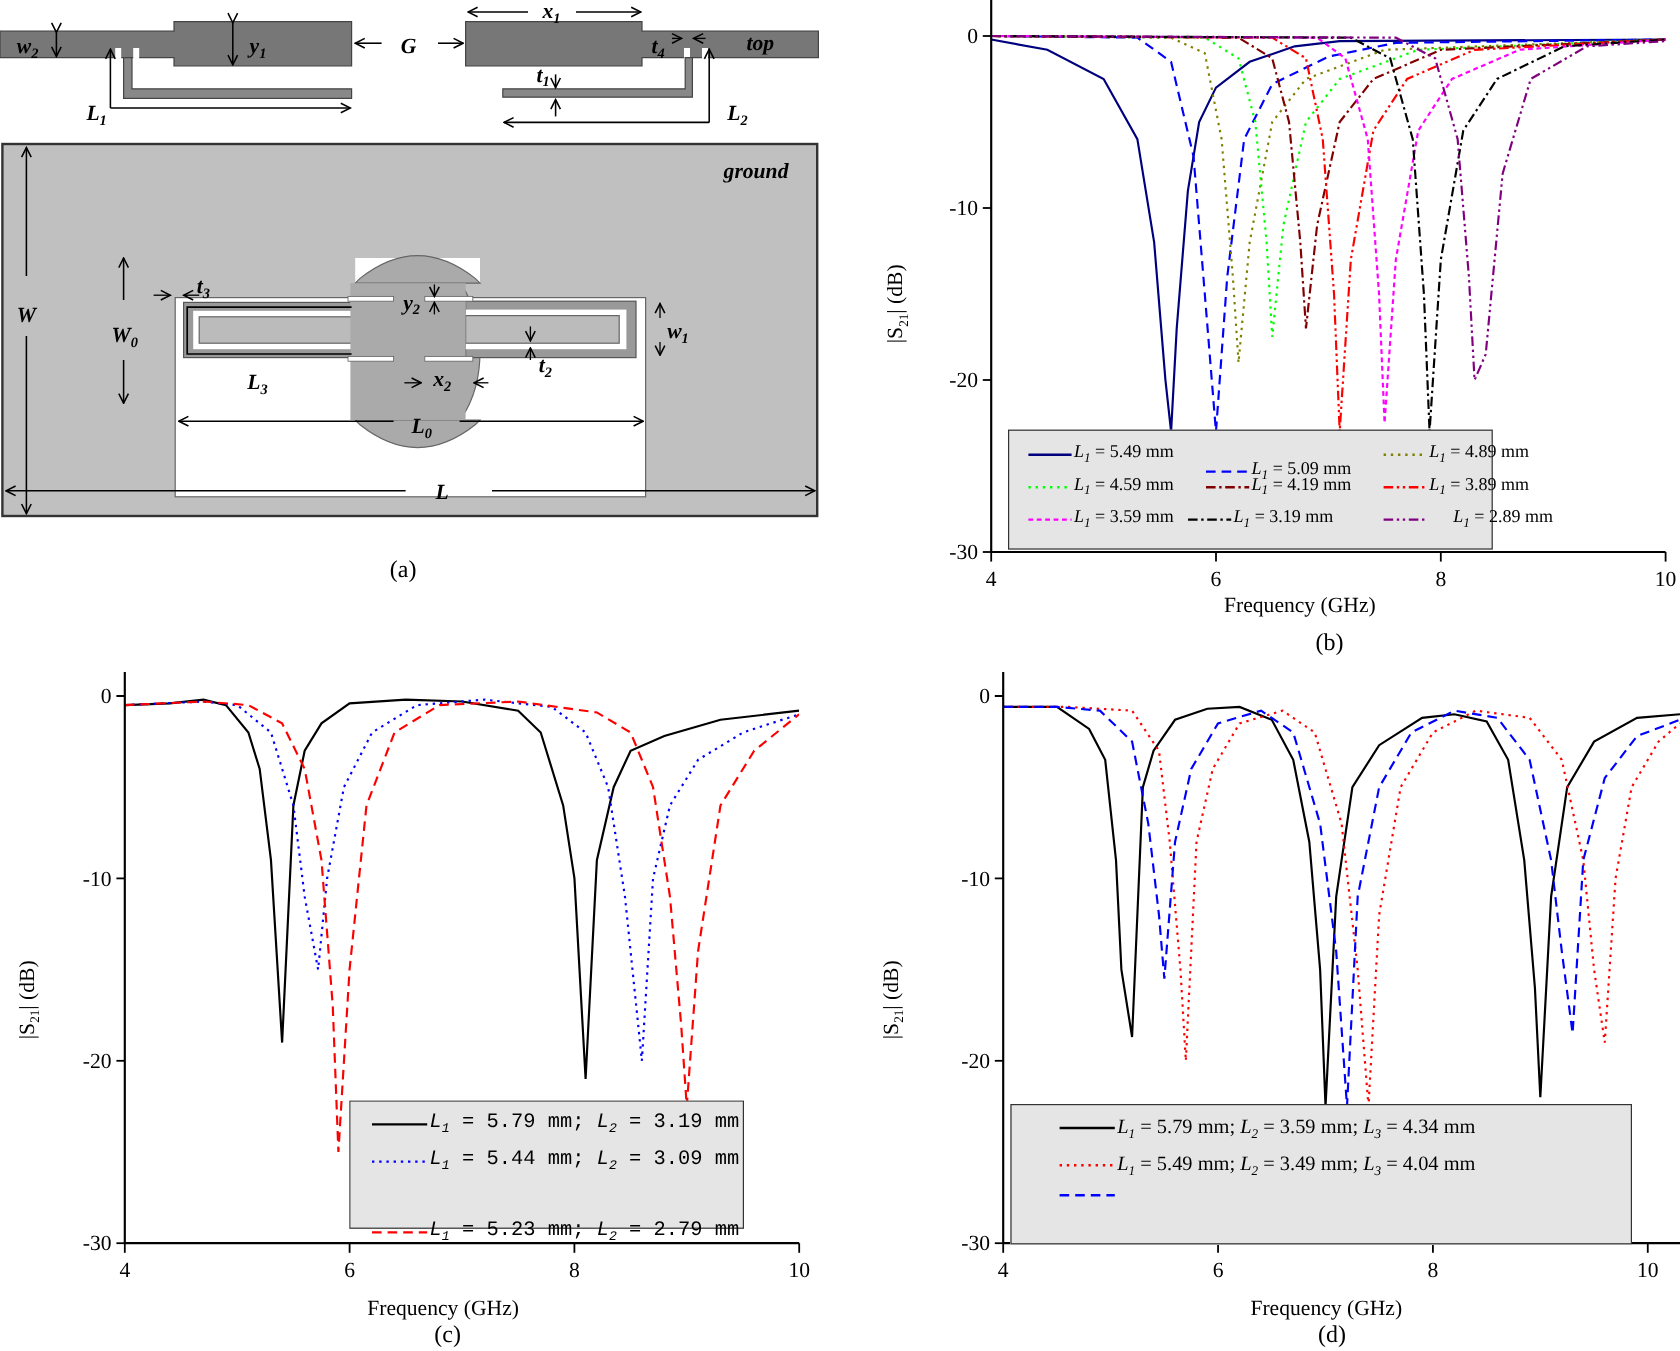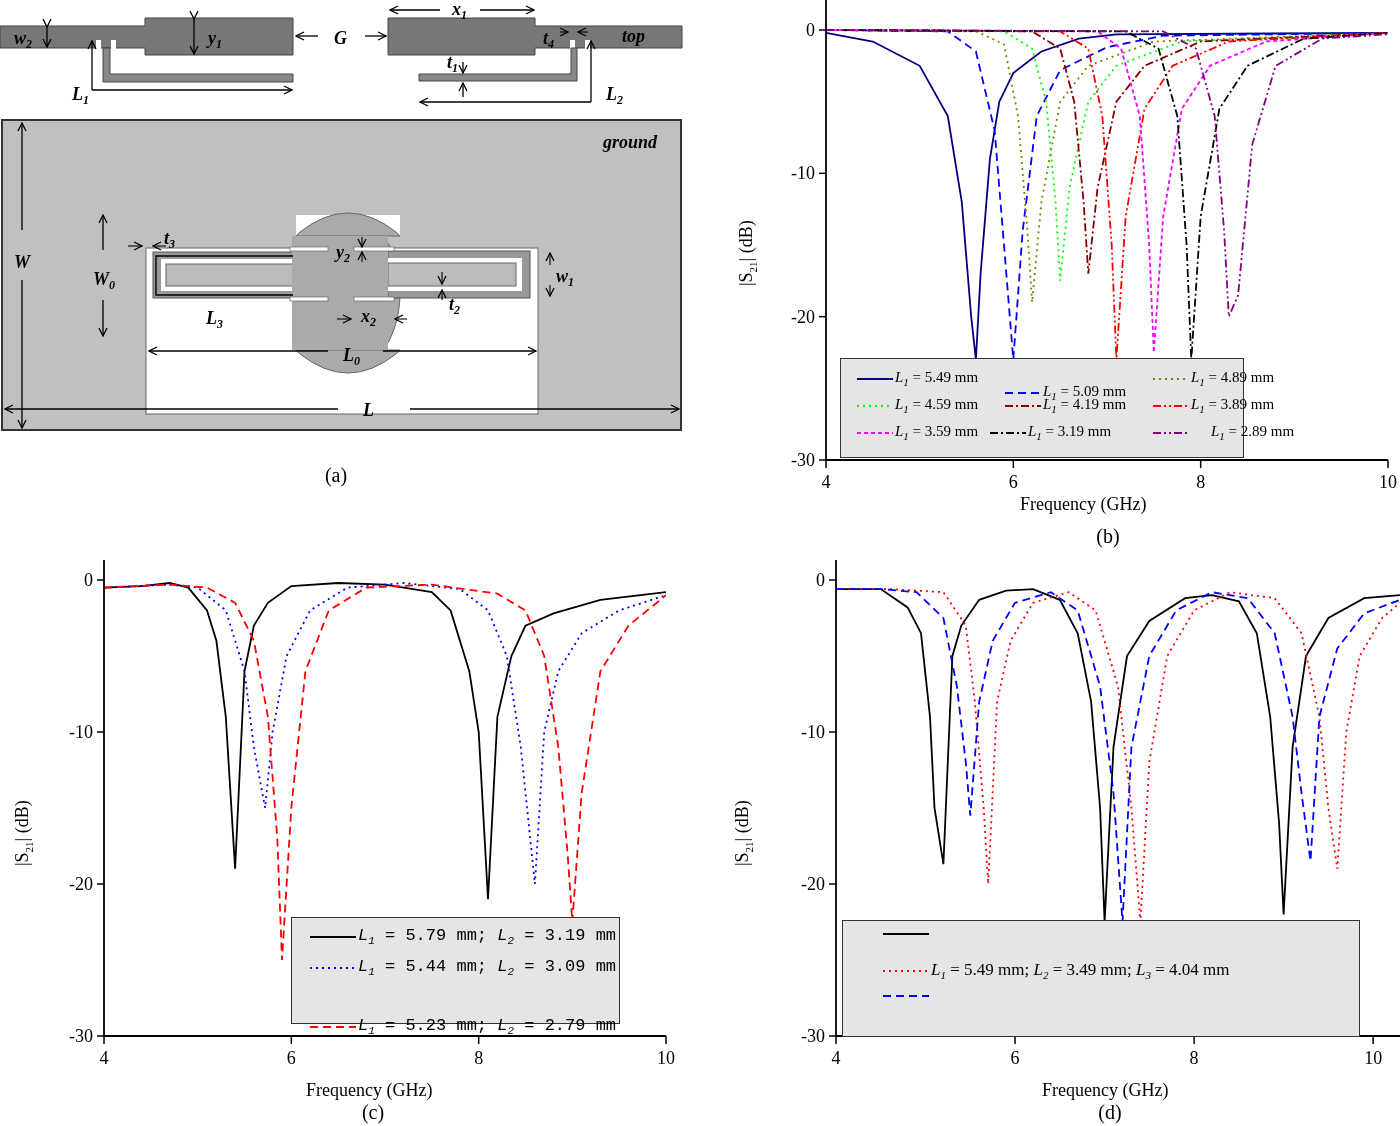--- a/index.html
+++ b/index.html
@@ -318,20 +318,21 @@
       <text x="653.1428571428571" y="504" text-anchor="middle" font-size="18" font-family="&quot;Liberation Sans&quot;, &quot;DejaVu Sans&quot;, sans-serif">10</text>
     </svg>
   <div class="ylabel" style="left:12px;top:306px;">|S<sub style="font-size:11px">21</sub>| (dB)</div>
   <div class="xlabel" style="left:322px;top:520px;width:160px;">Frequency (GHz)</div>
   <div class="caption" style="left:360px;top:541px;">(d)</div>
   <div class="legend" id="legend-d" style="left:842px;top:920px;width:518px;height:117px;position:fixed;">
       <div class="legend-row" style="left: 38px; top: 8px;">
         <svg width="50" height="10">
           <line x1="2" y1="5" x2="48" y2="5" stroke="#000000" stroke-width="2" stroke-dasharray=""></line>
         </svg>
+        <span><i>L</i><sub style="font-size: 11px; font-style: italic;">1</sub> = 5.79 mm; <i>L</i><sub style="font-size: 11px; font-style: italic;">2</sub> = 3.59 mm; <i>L</i><sub style="font-size: 11px; font-style: italic;">3</sub> =  4.34 mm</span>
       </div>
       <div class="legend-row" style="left: 38px; top: 39px;">
         <svg width="50" height="10">
           <line x1="2" y1="5" x2="48" y2="5" stroke="#ff0000" stroke-width="2" stroke-dasharray="2,4"></line>
         </svg>
         <span><i>L</i><sub style="font-size: 11px; font-style: italic;">1</sub> = 5.49 mm; <i>L</i><sub style="font-size: 11px; font-style: italic;">2</sub> = 3.49 mm; <i>L</i><sub style="font-size: 11px; font-style: italic;">3</sub> =  4.04 mm</span>
       </div>
       <div class="legend-row" style="left: 38px; top: 70px;">
         <svg width="50" height="10">
           <line x1="2" y1="5" x2="48" y2="5" stroke="#0000ff" stroke-width="2" stroke-dasharray="8,5"></line>

